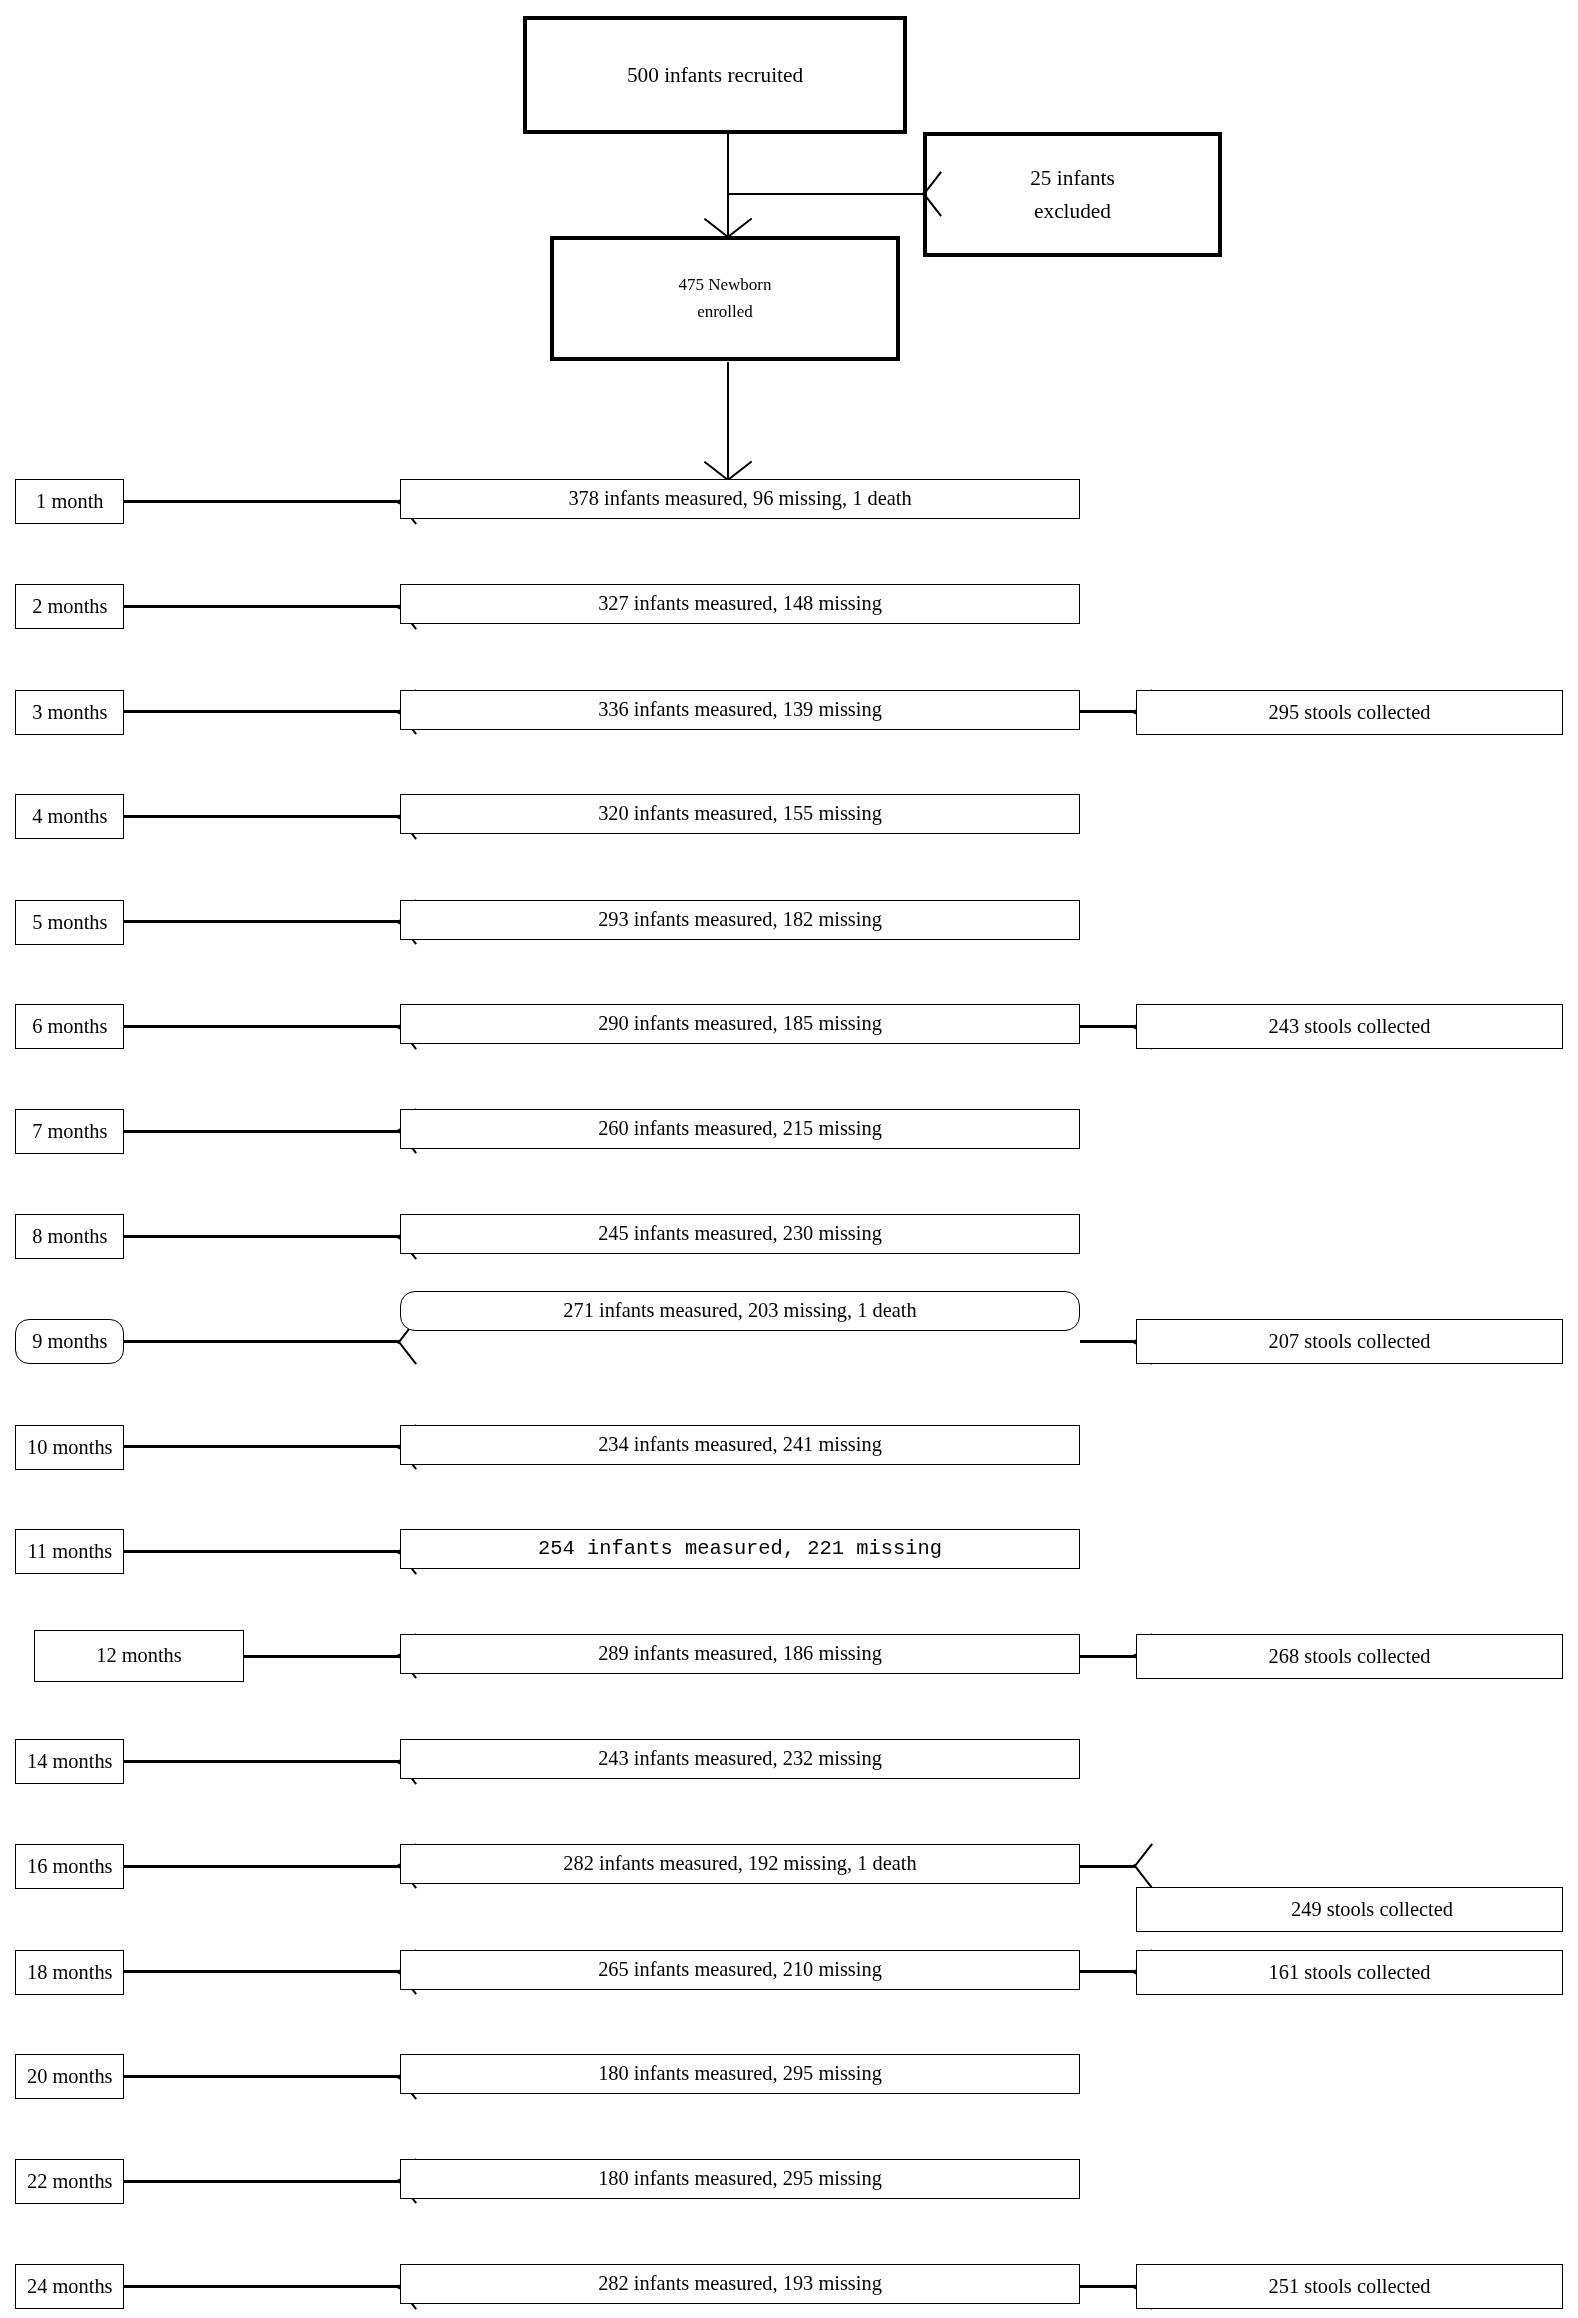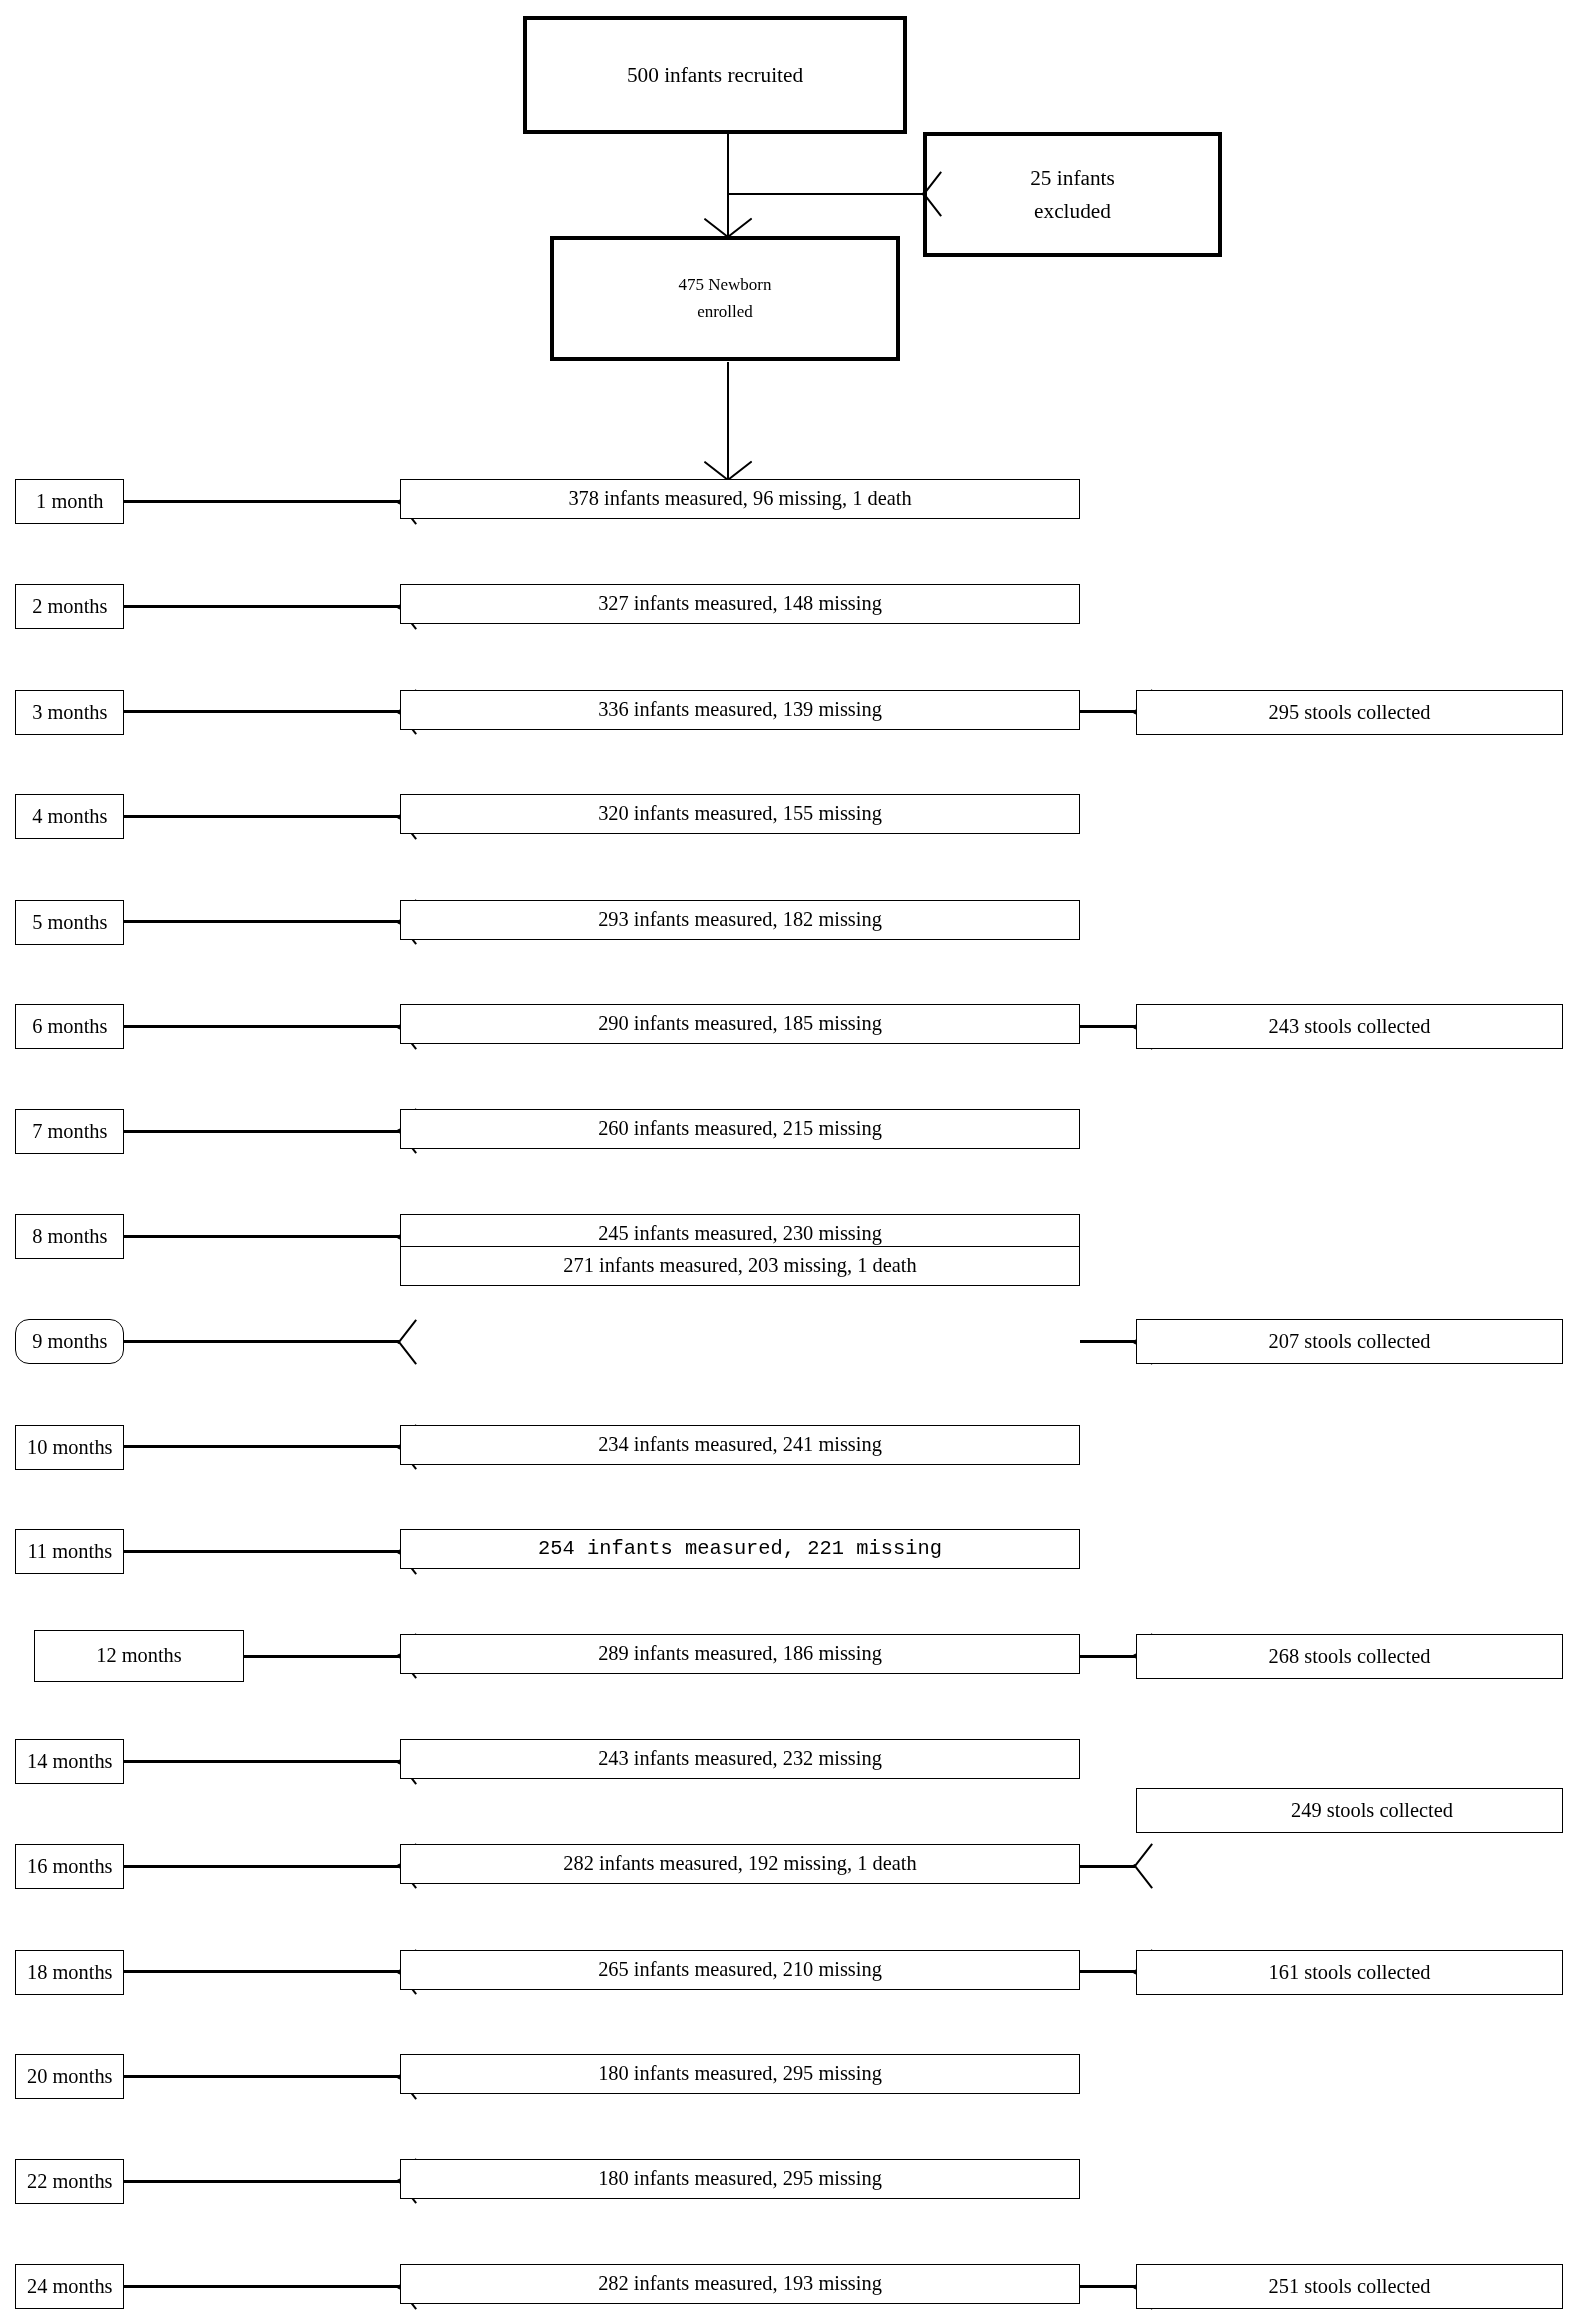--- a/index.html
+++ b/index.html
@@ -252,21 +252,21 @@
         <span class="txt">245 infants measured, 230 missing</span>
       </div>
       <div class="box row-label" style="top:1319px; height:45px;border-radius:14px;">
         <span class="txt">9 months</span>
       </div>
       <div class="ln thick h" style="left:124px; top:1340px; width:275px;"></div>
       <div class="chev right" style="left:399px; top:1342px;">
         <i class="a"></i>
         <i class="b"></i>
       </div>
-      <div class="box row-main" style="top:1246px;">
+      <div class="box row-main" style="top:1291px;border-radius:15px;">
         <span class="txt">271 infants measured, 203 missing, 1 death</span>
       </div>
       <div class="ln thick h" style="left:1080px; top:1340px; width:55px;"></div>
       <div class="chev right" style="left:1135px; top:1342px;">
         <i class="a"></i>
         <i class="b"></i>
       </div>
       <div class="box row-stool" style="top:1319px;">
         <span class="txt">207 stools collected</span>
       </div>
@@ -331,21 +331,21 @@
         <i class="b"></i>
       </div>
       <div class="box row-main" style="top:1844px;">
         <span class="txt">282 infants measured, 192 missing, 1 death</span>
       </div>
       <div class="ln thick h" style="left:1080px; top:1865px; width:55px;"></div>
       <div class="chev right" style="left:1135px; top:1866px;">
         <i class="a"></i>
         <i class="b"></i>
       </div>
-      <div class="box row-stool" style="top:1788px;padding-left:45px;">
+      <div class="box row-stool" style="top:1887px;padding-left:45px;">
         <span class="txt">249 stools collected</span>
       </div>
       <div class="box row-label" style="top:1950px; height:45px;">
         <span class="txt">18 months</span>
       </div>
       <div class="ln thick h" style="left:124px; top:1970px; width:275px;"></div>
       <div class="chev right" style="left:399px; top:1972px;">
         <i class="a"></i>
         <i class="b"></i>
       </div>

